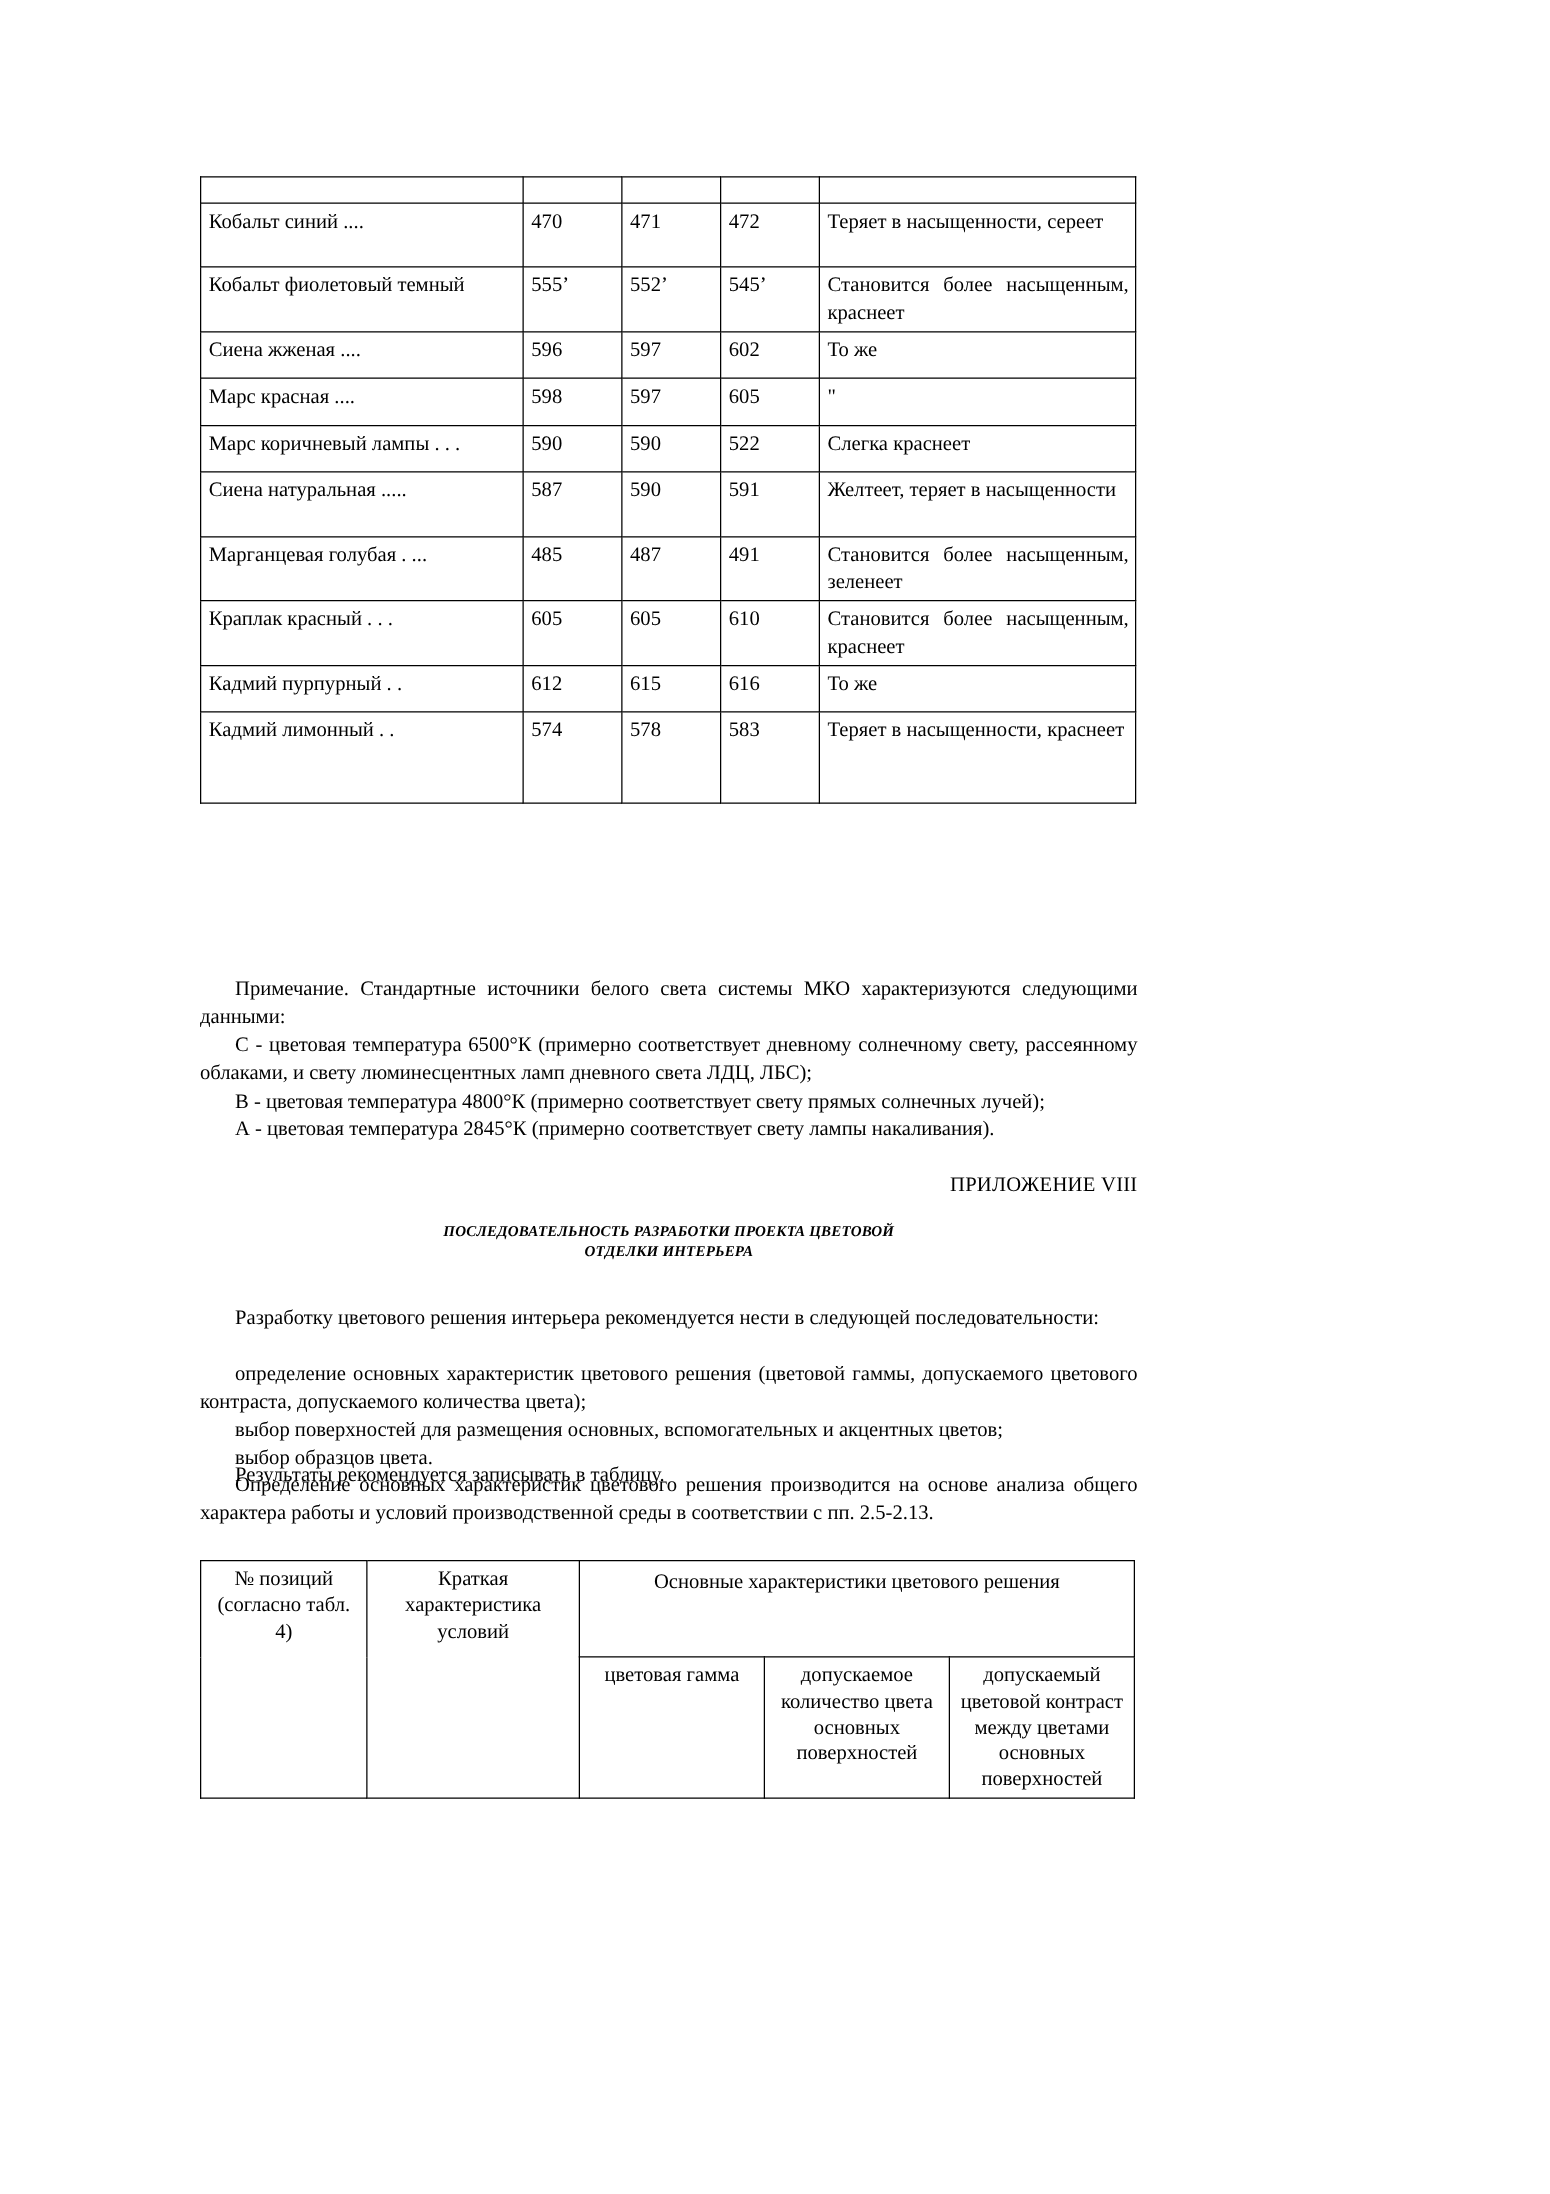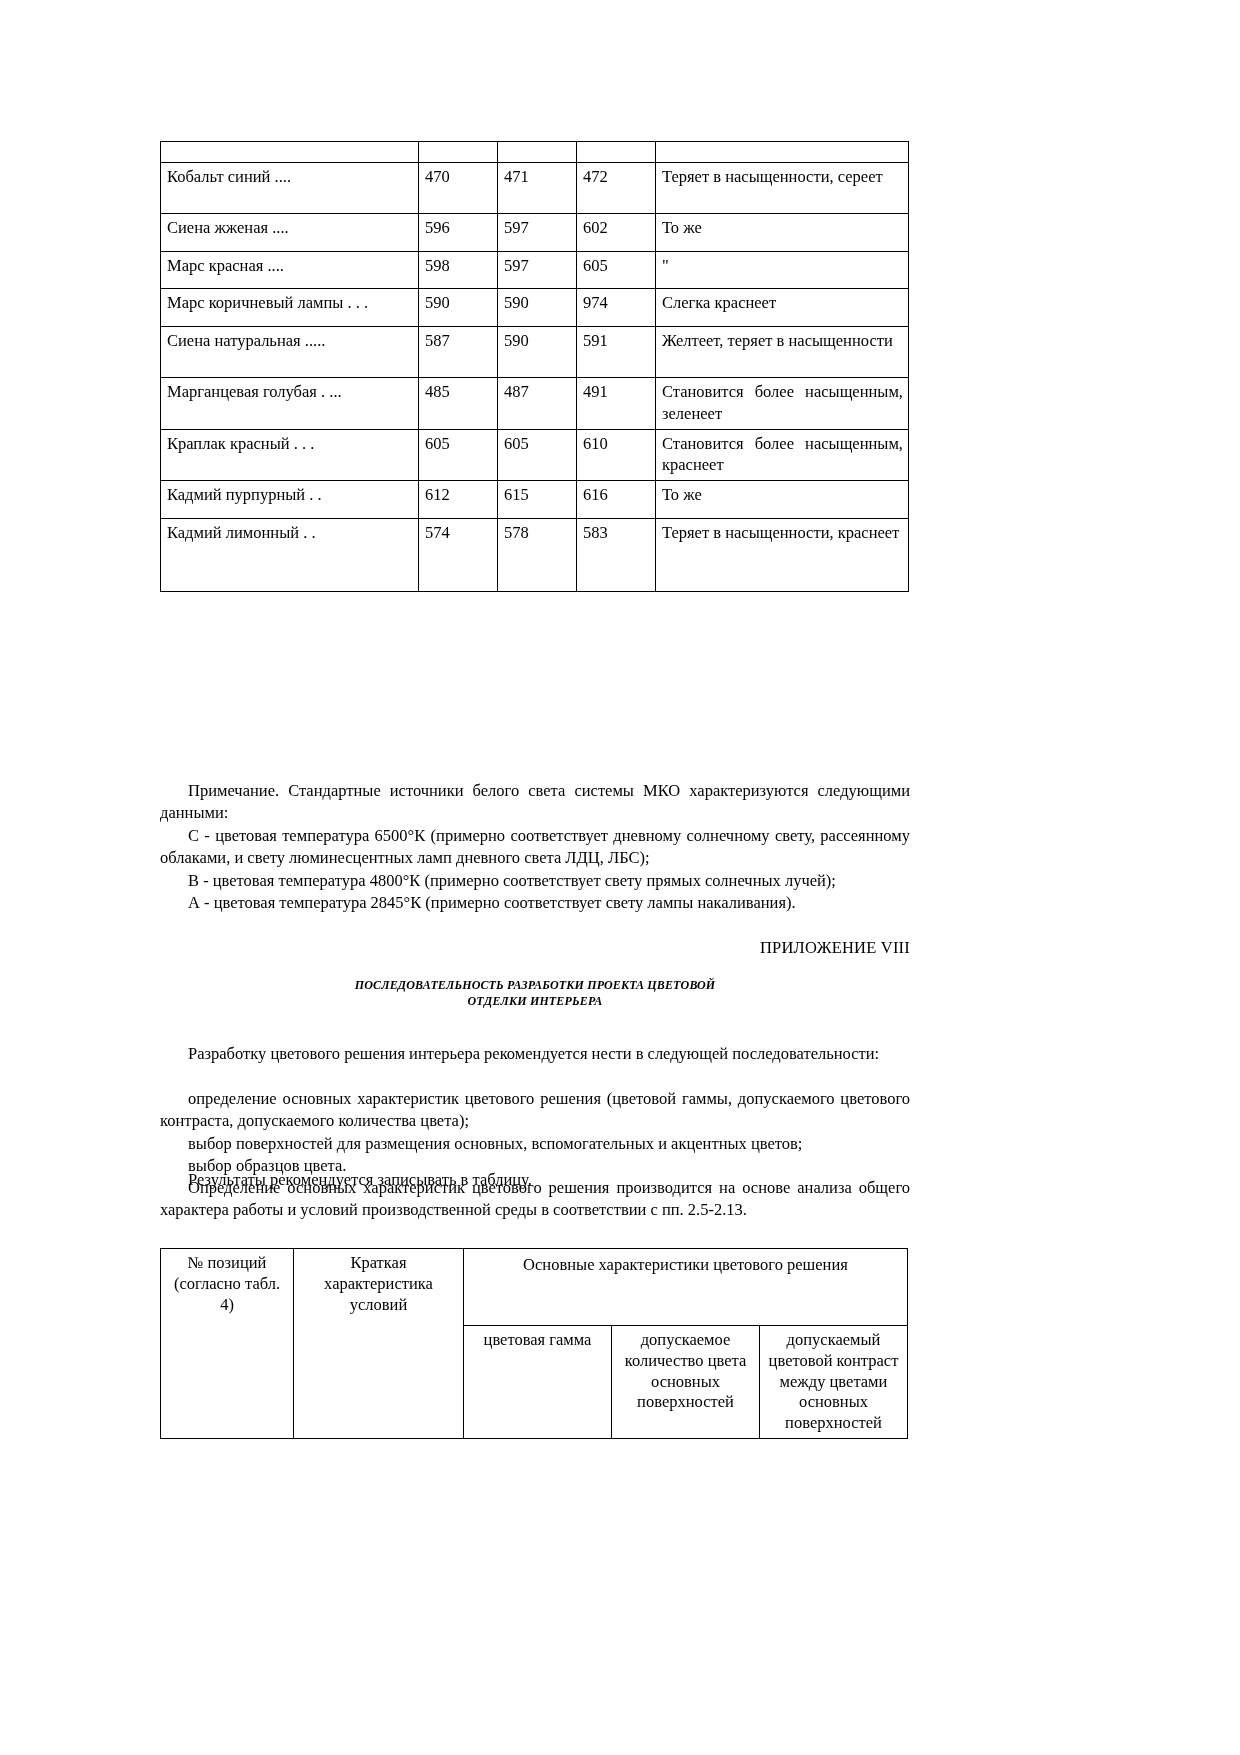--- a/index.html
+++ b/index.html
@@ -134,20 +134,27 @@
       </tr>
 
       <tr>
         <td class="pad-tall">Кобальт синий ....</td>
         <td>470</td>
         <td>471</td>
         <td>472</td>
         <td>Теряет в насыщенности, сереет</td>
       </tr>
 
+      <tr>
+        <td class="pad-tall">Кобальт фиолетовый темный</td>
+        <td>555’</td>
+        <td>552’</td>
+        <td>545’</td>
+        <td class="desc-just">Становится более насыщенным, краснеет</td>
+      </tr>
 
       <tr>
         <td class="pad-mid">Сиена жженая ....</td>
         <td>596</td>
         <td>597</td>
         <td>602</td>
         <td>То же</td>
       </tr>
 
       <tr>
@@ -155,21 +162,21 @@
         <td>598</td>
         <td>597</td>
         <td>605</td>
         <td>"</td>
       </tr>
 
       <tr>
         <td class="pad-mid">Марс коричневый лампы . .  .</td>
         <td>590</td>
         <td>590</td>
-        <td>974</td>
+        <td>522</td>
         <td>Слегка краснеет</td>
       </tr>
 
       <tr>
         <td class="pad-tall">Сиена натуральная .....</td>
         <td>587</td>
         <td>590</td>
         <td>591</td>
         <td>Желтеет, теряет в насыщенности</td>
       </tr>

